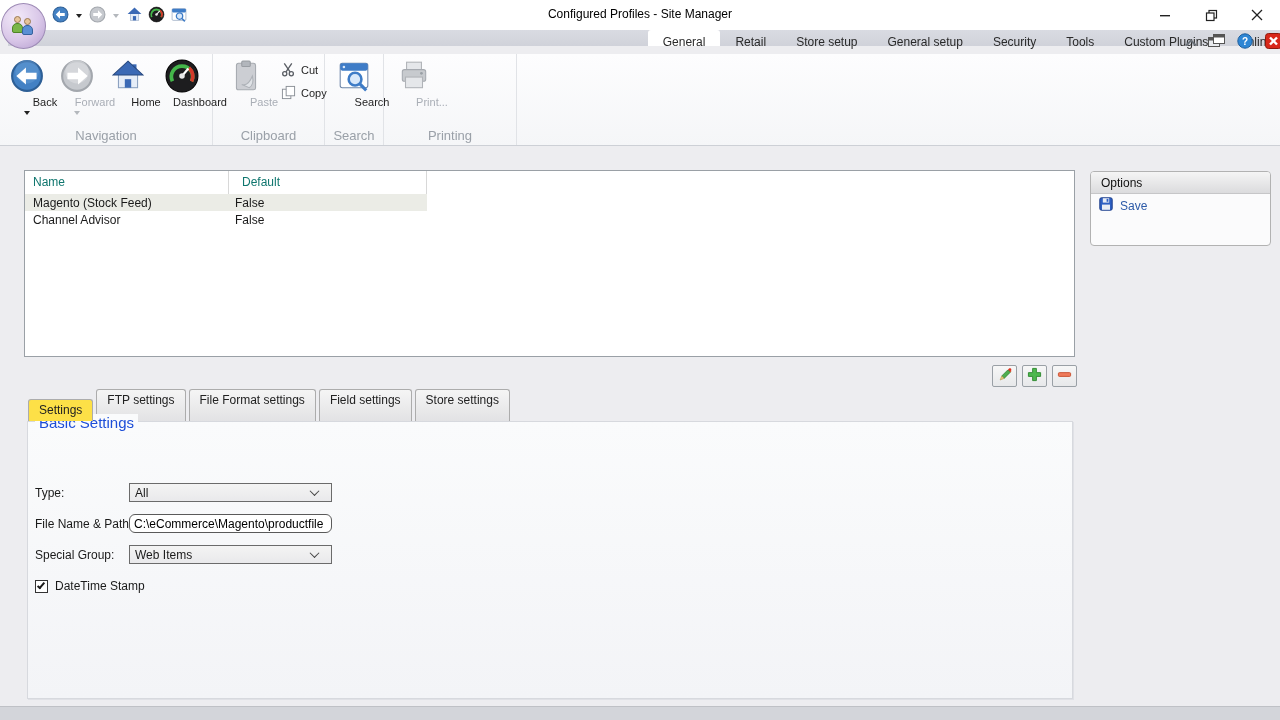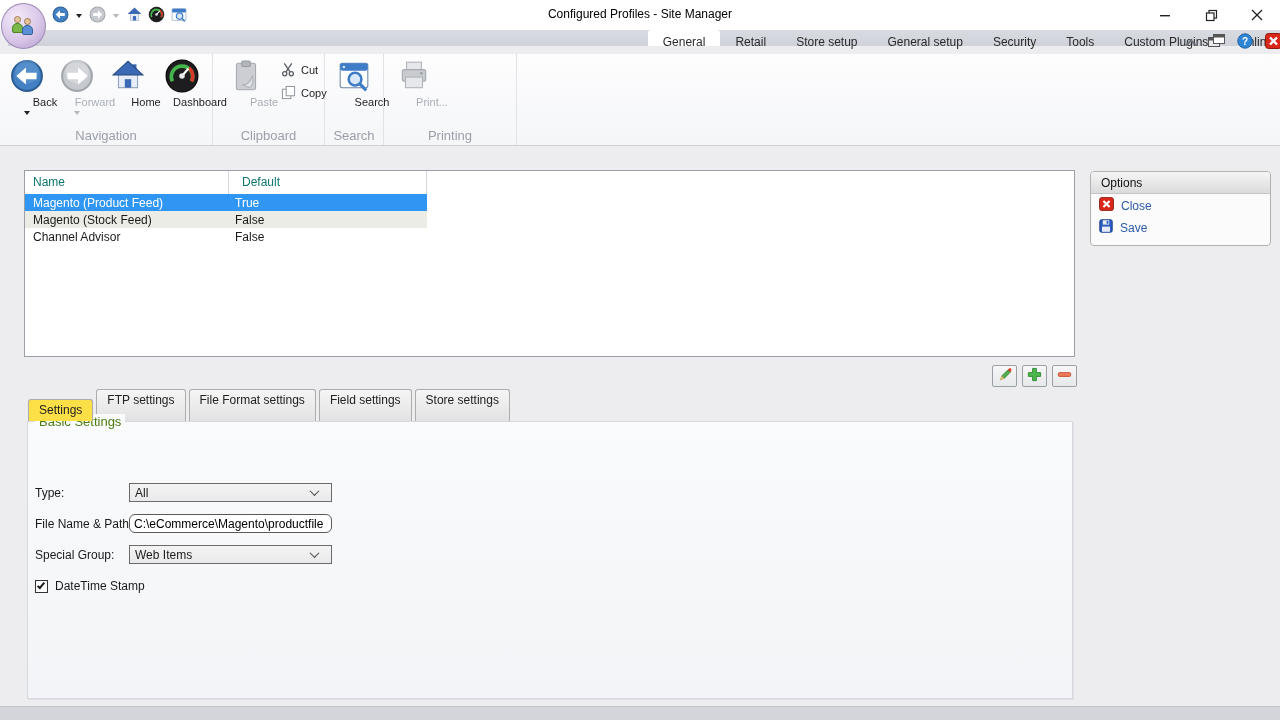--- a/index.html
+++ b/index.html
@@ -72,21 +72,21 @@
   .tinybtn { width:25px; height:22px; background:linear-gradient(#f7f7f7,#e7e8ea); border:1px solid #9aa0a6; border-radius:2px; display:flex; align-items:center; justify-content:center; cursor:pointer; }
 
   
   .stabs { position:absolute; left:28px; top:400px; display:flex; align-items:flex-end; height:21px; }
   .stab { height:32px; line-height:20px; padding:0 10px; font-size:12px; background:linear-gradient(#f5f5f5,#e2e2e4); border:1px solid #acacac; border-bottom:none; border-radius:3px 3px 0 0; margin-right:3px; color:#222; cursor:pointer; }
   .stab.active { background:#fde047; height:22px; line-height:21px; position:relative; z-index:3; }
 
   
   .groupbox { position:absolute; left:27px; top:421px; width:1046px; height:278px; border:1px solid #d7d9de;
     background:linear-gradient(#fafbfc,#f3f4f7); box-shadow:1px 1px 0 #e0e1e6; z-index:1; }
-  .legend { position:absolute; top:-8px; left:7px; background:#fafbfc; padding:0 4px; font-size:13px; color:#4d7c0f; }
+  .legend { position:absolute; top:-8px; left:7px; background:#fafbfc; padding:0 4px; font-size:15px; color:#1d4ed8; }
   .frm-label { position:absolute; left:7px; font-size:12px; color:#1a1a1a; }
   .dropdown { position:absolute; left:101px; width:203px; height:19px; background:linear-gradient(#f4f4f4,#e9e9eb);
     border:1px solid #6b6b6b; display:flex; align-items:center; justify-content:space-between; padding:0 13px 0 5px; font-size:12px; cursor:pointer; }
   .dd-chev { width:7px; height:7px; border-right:1.4px solid #444; border-bottom:1.4px solid #444; transform:rotate(45deg) translate(-1px,-1px); }
   .txtinput { position:absolute; left:101px; width:203px; height:19px; border:1px solid #5a5a5a; background:#fff;
     font-family:"Liberation Sans", sans-serif; font-size:12px; padding:0 4px; }
   .chkrow { position:absolute; left:7px; display:flex; align-items:center; gap:7px; cursor:pointer; }
   .chkbox { width:13px; height:13px; background:#fff; border:1px solid #333; position:relative; }
   .chkbox .tick { position:absolute; left:3px; top:0px; width:4px; height:8px; border-right:2px solid #1a1a1a; border-bottom:2px solid #1a1a1a; transform:rotate(40deg); }
 
@@ -306,46 +306,32 @@
 
 </div>
 
 <div class="listbox">
   <div class="lhead">
     <span class="h h-name">Name</span>
     <span class="h h-default">Default</span>
     <span class="colline cl1"></span>
     <span class="colline cl2"></span>
   </div>
-  <div class="lrow selected">
-    <span class="c-name">Magento (Product Feed)</span>
-    <span class="c-def">True</span>
-  </div>
   <div class="lrow alt">
     <span class="c-name">Magento (Stock Feed)</span>
     <span class="c-def">False</span>
   </div>
   <div class="lrow">
     <span class="c-name">Channel Advisor</span>
     <span class="c-def">False</span>
   </div>
 </div>
 
 <div class="options">
   <div class="options-head">Options</div>
-  <div class="opt-item">
-    <span>
-      <svg width="15" height="14" viewBox="0 0 17 16">
-          <rect x="0.5" y="0.5" width="16" height="15" rx="3" fill="#d8281a" stroke="#8e1a0e"></rect>
-          <line x1="5" y1="4.5" x2="12" y2="11.5" stroke="#fff" stroke-width="2.4"></line>
-          <line x1="12" y1="4.5" x2="5" y2="11.5" stroke="#fff" stroke-width="2.4"></line>
-        </svg>
-    </span>
-    <span>Close</span>
-  </div>
   <div class="opt-item">
     <span>
       <svg width="14" height="14" viewBox="0 0 14 14">
           <rect x="0.8" y="0.8" width="12.4" height="12.4" rx="1.6" fill="#2d5fc2" stroke="#1e3f8a"></rect>
           <rect x="3.8" y="1.2" width="6.4" height="4.4" fill="#e8ecf4"></rect>
           <rect x="7.6" y="1.8" width="1.8" height="3" fill="#2d5fc2"></rect>
           <rect x="3" y="7.6" width="8" height="5.2" fill="#e8ecf4"></rect>
         </svg>
     </span>
     <span>Save</span>

